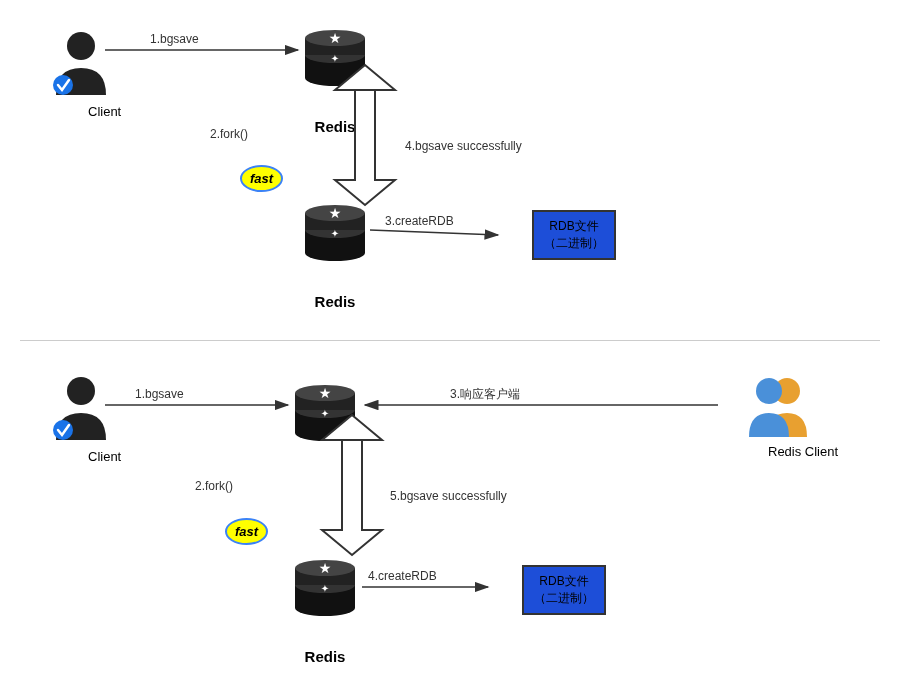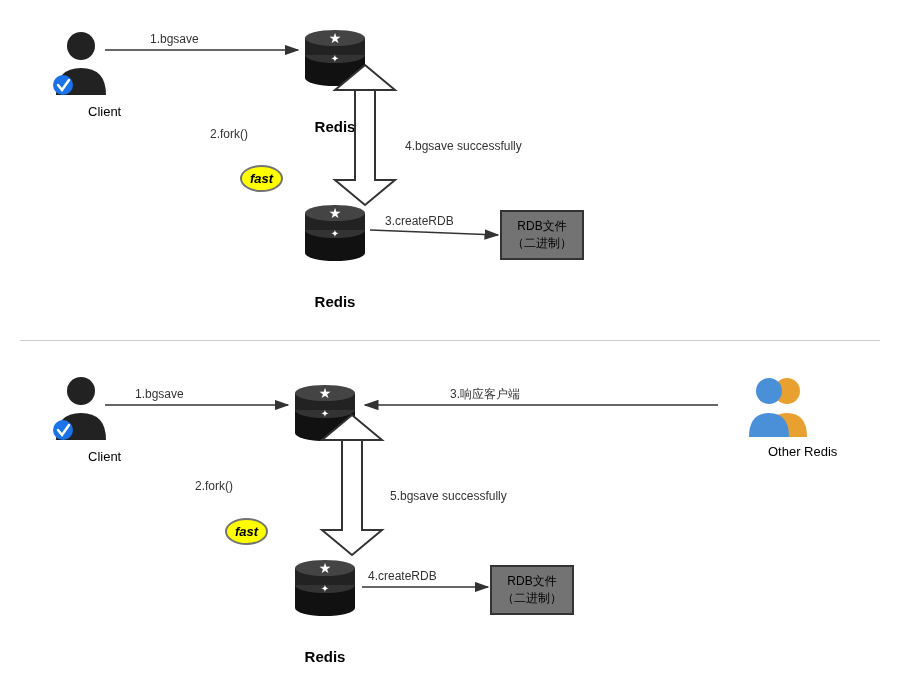--- a/index.html
+++ b/index.html
@@ -48,28 +48,29 @@
       align-items: center;
     }
 
     
     .rdb-box {
       border: 2px solid #333;
       padding: 6px 10px;
       text-align: center;
       font-size: 12px;
       line-height: 1.4;
-      background: #737373;
+      background: #1d4ed8;
       min-width: 60px;
+      margin-left: 32px;
     }
 
     
     .fast-badge {
       background: #ffff00;
-      border: 2px solid #737373;
+      border: 2px solid #3b82f6;
       border-radius: 50%;
       padding: 4px 8px;
       font-size: 13px;
       font-style: italic;
       font-weight: bold;
       display: inline-block;
     }
 
     
     #top-diagram {
@@ -248,21 +249,21 @@
 
     <div class="pos person-icon" style="left:720px; top:20px;">
       <svg width="80" height="65" viewBox="0 0 80 65">
 
         <circle cx="48" cy="16" r="13" fill="#e8a030"></circle>
         <path d="M28,62 Q28,38 48,38 Q68,38 68,62 Z" fill="#e8a030"></path>
 
         <circle cx="30" cy="16" r="13" fill="#4a90d9"></circle>
         <path d="M10,62 Q10,38 30,38 Q50,38 50,62 Z" fill="#4a90d9"></path>
       </svg>
-      <div class="label">Other Redis</div>
+      <div class="label">Redis Client</div>
     </div>
 
     <svg class="svg-overlay">
       <defs>
         <marker id="arrowhead2" markerWidth="10" markerHeight="7" refX="9" refY="3.5" orient="auto">
           <polygon points="0 0, 10 3.5, 0 7" fill="#333"></polygon>
         </marker>
         <marker id="arrowhead3" markerWidth="10" markerHeight="7" refX="9" refY="3.5" orient="auto">
           <polygon points="0 0, 10 3.5, 0 7" fill="#333"></polygon>
         </marker>

